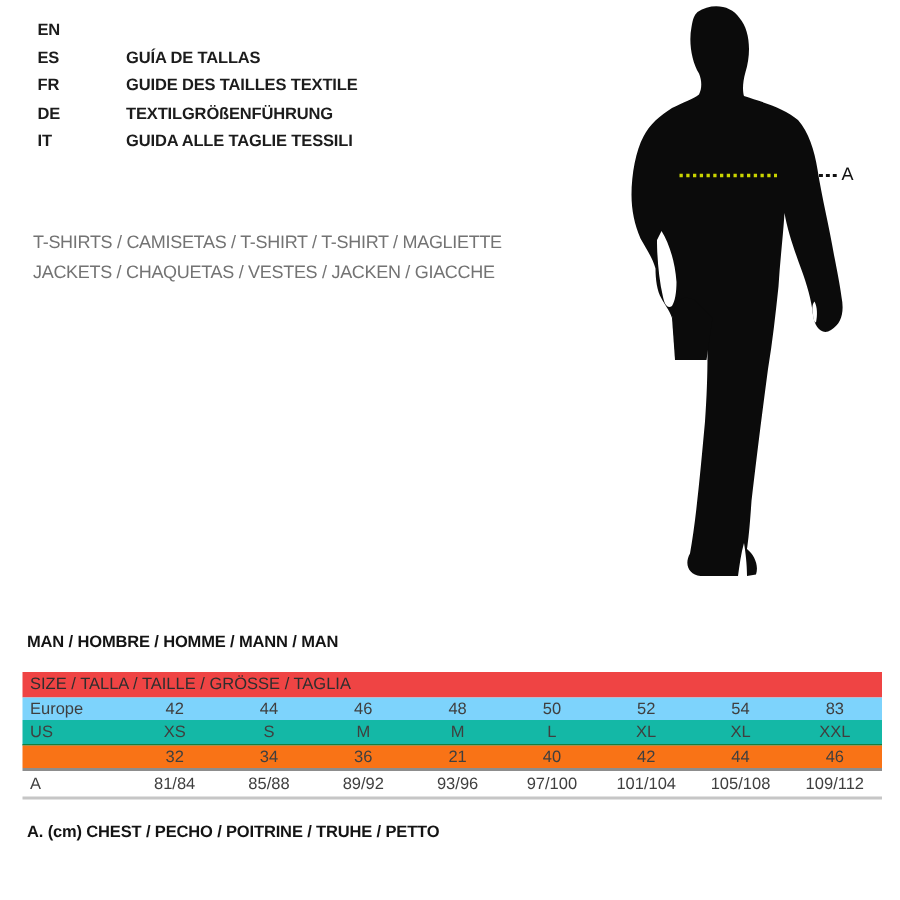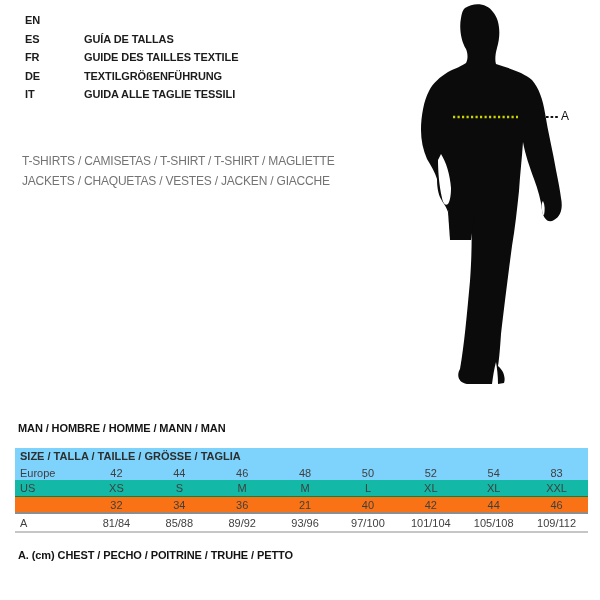--- a/index.html
+++ b/index.html
@@ -14,22 +14,22 @@
   
   .cats{position:absolute;left:22px;top:104px;font-size:12px;font-weight:400;line-height:19.5px;letter-spacing:-0.2px;color:#737373;margin-top:48px;}
   
   .figure-wrap{position:absolute;left:395px;top:0;width:205px;height:400px;}
   .measure-a{position:absolute;left:561px;top:109px;font-size:12px;font-weight:400;color:#111;}
   
   .man-title{position:absolute;left:18px;top:422px;font-size:11px;font-weight:700;letter-spacing:-0.1px;color:#141414;}
   
   .size-table{position:absolute;left:15px;top:448px;width:573px;font-size:11px;color:#3f3f3f;}
   .t-header{
-    background:#7dd3fc;color:#2e2e2e;height:17px;line-height:17px;
-    padding-left:5px;font-weight:700;
+    background:#ef4444;color:#2e2e2e;height:17px;line-height:17px;
+    padding-left:5px;font-weight:400;
   }
   .t-row{display:grid;grid-template-columns:70px repeat(8,1fr);align-items:center;}
   .t-row .lbl{padding-left:5px;text-align:left;}
   .t-row .val{text-align:center;}
   .row-europe{height:15px;background:#7dd3fc;}
   .row-us{height:16px;background:#14b8a6;border-bottom:1px solid #15803d;}
   .row-num{height:15px;background:#f97316;}
   .row-a{height:17px;background:#ffffff;border-top:2px solid #8d8d8d;border-bottom:2px solid #c6c6c6;}
   
   .footnote{position:absolute;left:18px;top:549px;font-size:11px;font-weight:700;letter-spacing:-0.1px;color:#141414;}

